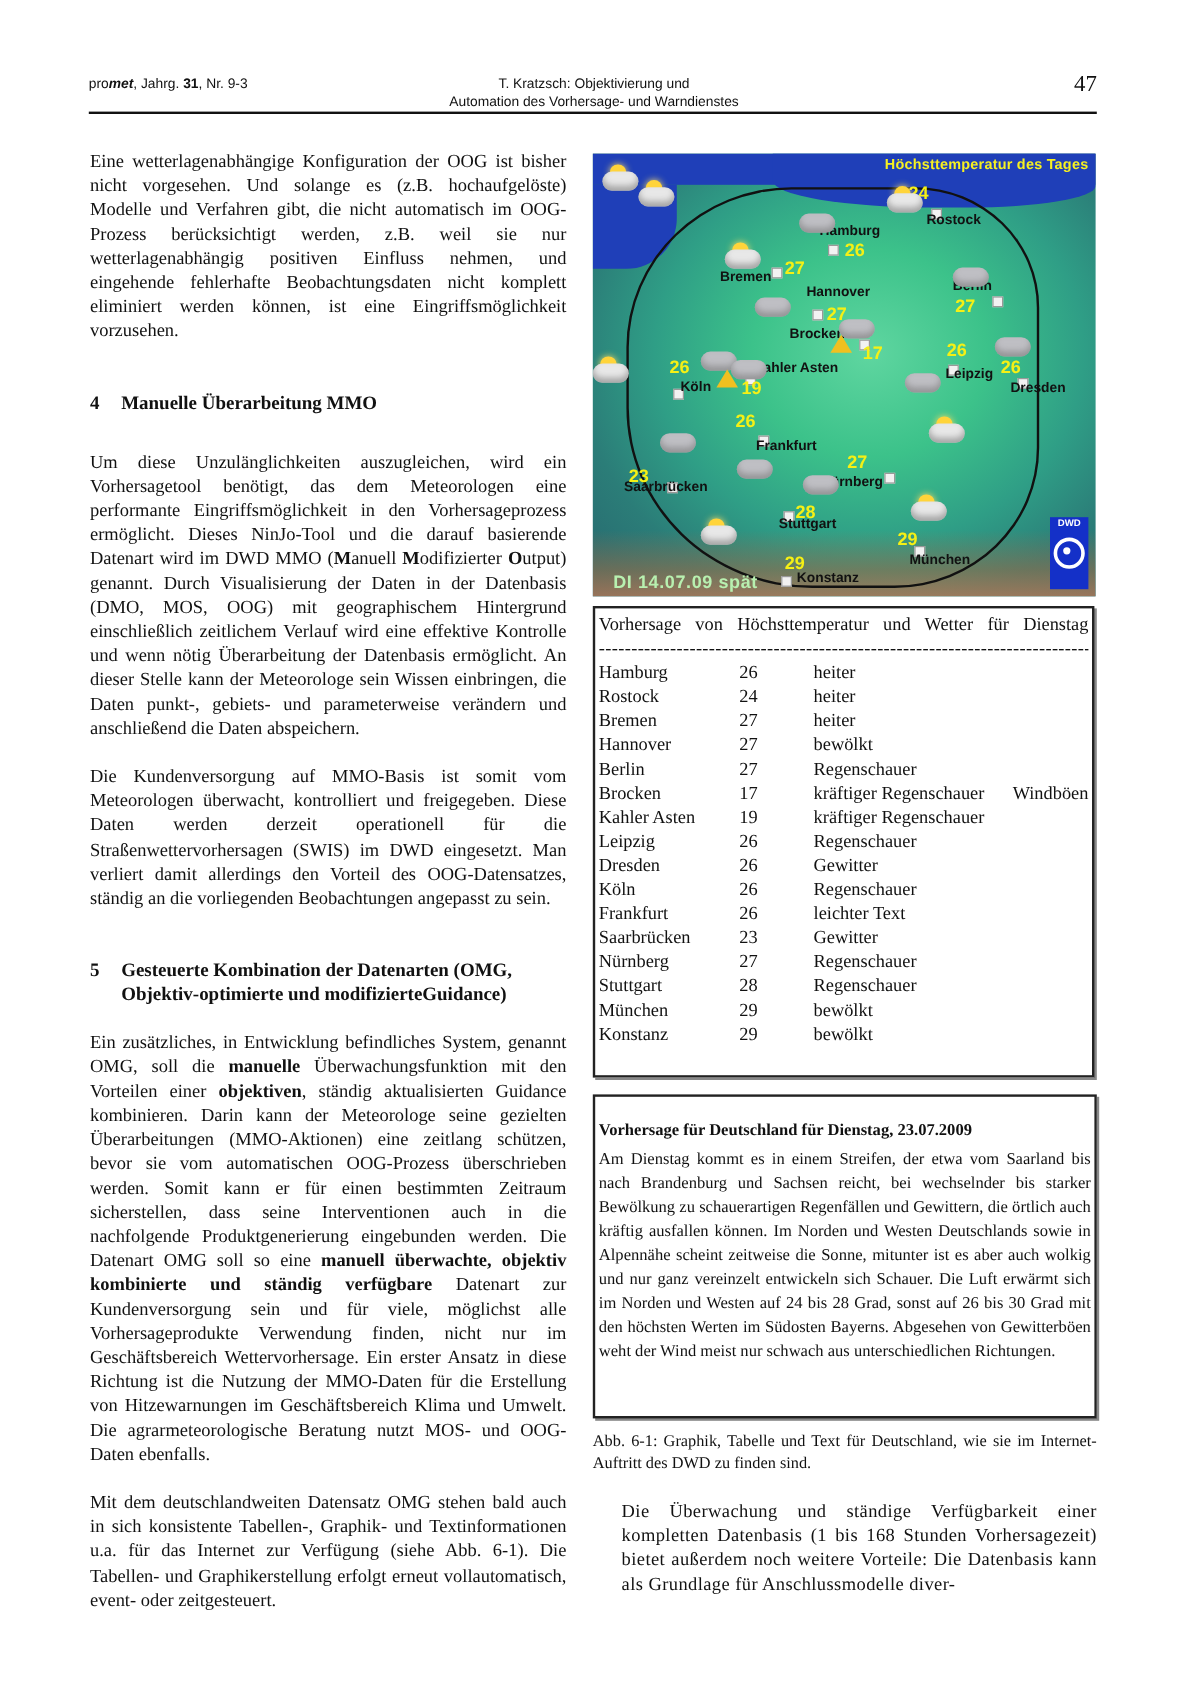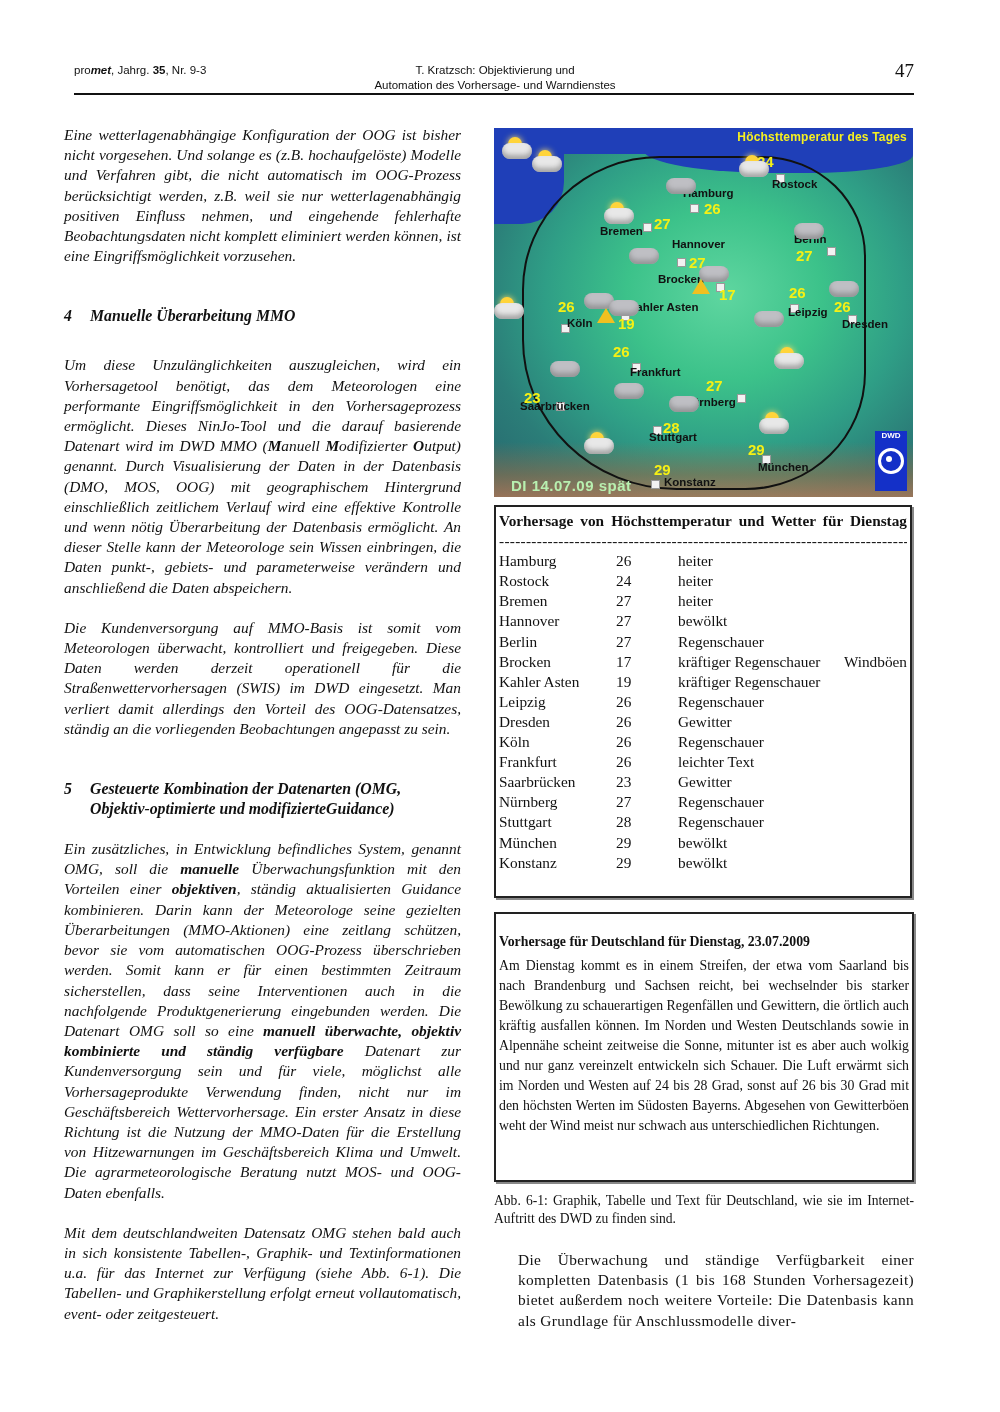--- a/index.html
+++ b/index.html
@@ -7,21 +7,21 @@
   .serif { font-family: "Liberation Serif", "DejaVu Serif", serif; }
   .sans { font-family: "Liberation Sans", "DejaVu Sans", sans-serif; }
 
   
   .hdr-left { position: absolute; left: 74px; top: 64px; font-size: 11.5px; }
   .hdr-center { position: absolute; left: 330px; width: 330px; top: 63px; font-size: 11.5px; text-align: center; line-height: 15px; }
   .hdr-page { position: absolute; right: 86px; top: 60px; font-size: 19px; }
   .hdr-rule { position: absolute; left: 74px; right: 86px; top: 93px; height: 2px; background: #111; }
 
   
-  .col-left { position: absolute; left: 64px; width: 397px; top: 125px; font-size: 15.4px; line-height: 20.2px; text-align: justify; hyphens: manual; font-style: italic; }
+  .col-left { position: absolute; left: 75px; width: 397px; top: 125px; font-size: 15.4px; line-height: 20.2px; text-align: justify; hyphens: manual; }
   .col-left p { margin: 0; }
   .col-left h2 { font-size: 15.8px; font-weight: bold; margin: 0; line-height: 20px; display: flex; text-align: left; }
   .col-left h2 .num { width: 26px; flex: none; }
   .gap-lg { height: 40px; }
   .gap-md { height: 20px; }
   .gap-h { height: 29px; }
 
   
   .map { position: absolute; left: 494px; top: 128px; width: 419px; height: 369px; overflow: hidden;
          background: radial-gradient(ellipse at 55% 45%, #5fd6a0 0%, #3cc28a 30%, #2f9e86 55%, #2b7d78 75%, #27666e 100%); }
@@ -38,42 +38,42 @@
   .cloud.dark { background: #bfbfc4; }
   .sun { position: absolute; width: 14px; height: 14px; border-radius: 50%; background: #ffd43a; box-shadow: 0 0 6px #ffe066; }
   .warn { position: absolute; width: 0; height: 0; border-left: 9px solid transparent; border-right: 9px solid transparent; border-bottom: 15px solid #f0c020; }
   .dwd { position: absolute; right: 6px; bottom: 6px; width: 32px; height: 60px; background: #1430c8; color: #fff; font-size: 8px; font-weight: bold; text-align: center; }
   .dwd .swirl { width: 20px; height: 20px; border-radius: 50%; border: 3px solid #fff; margin: 8px auto 0; position: relative; }
   .dwd .swirl::after { content: ""; position: absolute; left: 5px; top: 5px; width: 6px; height: 6px; border-radius: 50%; background: #fff; }
   .border-line { position: absolute; border: 2px solid #111; border-radius: 40% 30% 35% 45%; }
 
   
   .tbox { position: absolute; left: 494px; top: 505px; width: 418px; height: 393px; border: 2px solid #222; box-shadow: 2px 2px 0 #888; box-sizing: border-box; padding: 4px 3px 0 3px; font-size: 15.3px; line-height: 20.1px; }
-  .tbox .ttl { text-align: justify; text-align-last: justify; font-weight: bold; }
+  .tbox .ttl { text-align: justify; text-align-last: justify; }
   .tbox .ttl2 { }
   .tbox .dash { overflow: hidden; white-space: nowrap; letter-spacing: 0.3px; }
   .trow { display: flex; white-space: nowrap; }
   .trow .c1 { width: 117px; }
   .trow .c2 { width: 62px; }
   .trow .c3 { flex: 1; display: flex; justify-content: space-between; }
 
   
   .xbox { position: absolute; left: 494px; top: 912px; width: 420px; height: 270px; border: 2px solid #222; box-shadow: 2px 2px 0 #888; box-sizing: border-box; padding: 0 3px; font-size: 13.8px; line-height: 20px; }
   .xbox .xt { font-weight: bold; margin-top: 18px; }
   .xbox .xp { margin-top: 4px; text-align: justify; }
 
   .caption { position: absolute; left: 494px; width: 420px; top: 1192px; font-size: 13.6px; line-height: 18px; text-align: justify; }
 
   .col-right-text { position: absolute; left: 518px; width: 396px; top: 1250px; font-size: 15.4px; line-height: 20.2px; text-align: justify; letter-spacing: 0.35px; }
 </style>
 </head>
 <body class="serif">
 
 <div class="hdr-left sans">
-  <span>pro</span><b><i>met</i></b><span>, Jahrg. </span><b>35</b><span>, Nr. 9-3</span>
+  <span>pro</span><b><i>met</i></b><span>, Jahrg. </span><b>31</b><span>, Nr. 9-3</span>
 </div>
 <div class="hdr-center sans">
   <div>T. Kratzsch: Objektivierung und</div>
   <div>Automation des Vorhersage- und Warndienstes</div>
 </div>
 <div class="hdr-page serif">47</div>
 <div class="hdr-rule"></div>
 
 <div class="col-left">
   <p>Eine wetterlagenabhängige Konfiguration der OOG ist bisher nicht vorgesehen. Und solange es (z.B. hochaufgelöste) Modelle und Verfahren gibt, die nicht automatisch im OOG-Prozess berücksichtigt werden, z.B. weil sie nur wetterlagenabhängig positiven Einfluss nehmen, und eingehende fehlerhafte Beobachtungsdaten nicht komplett eliminiert werden können, ist eine Eingriffsmöglichkeit vorzusehen.</p>

